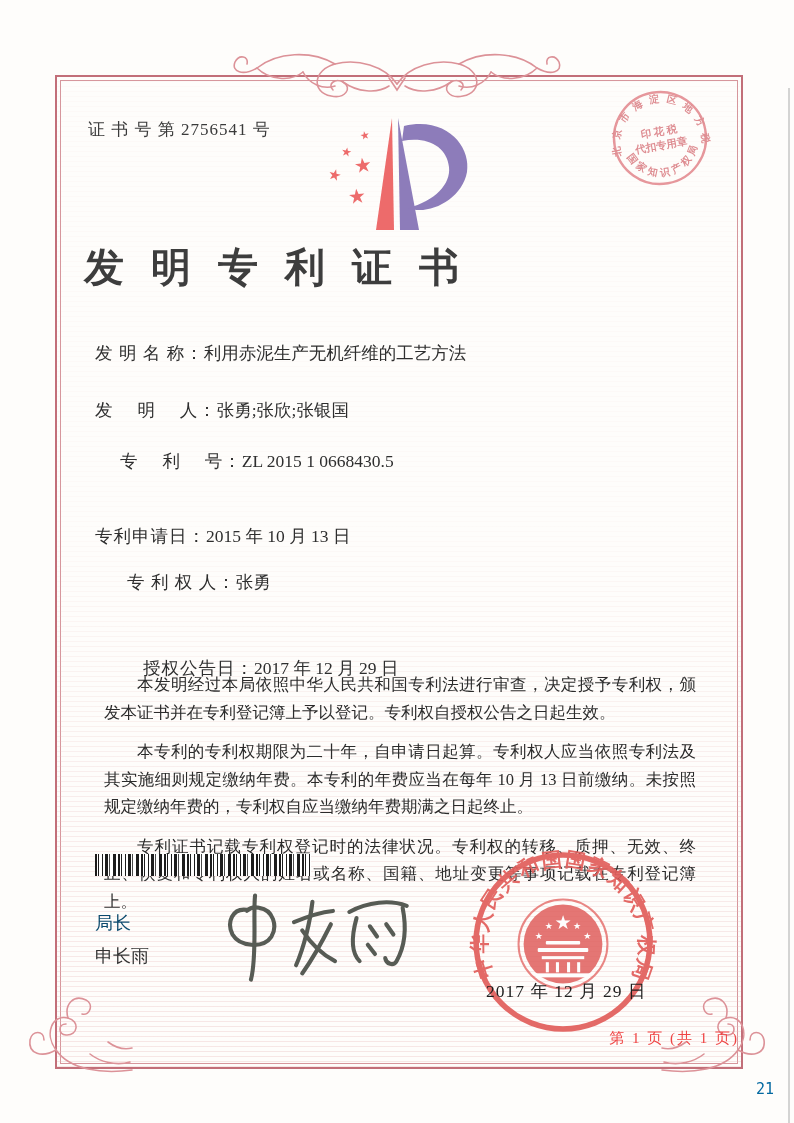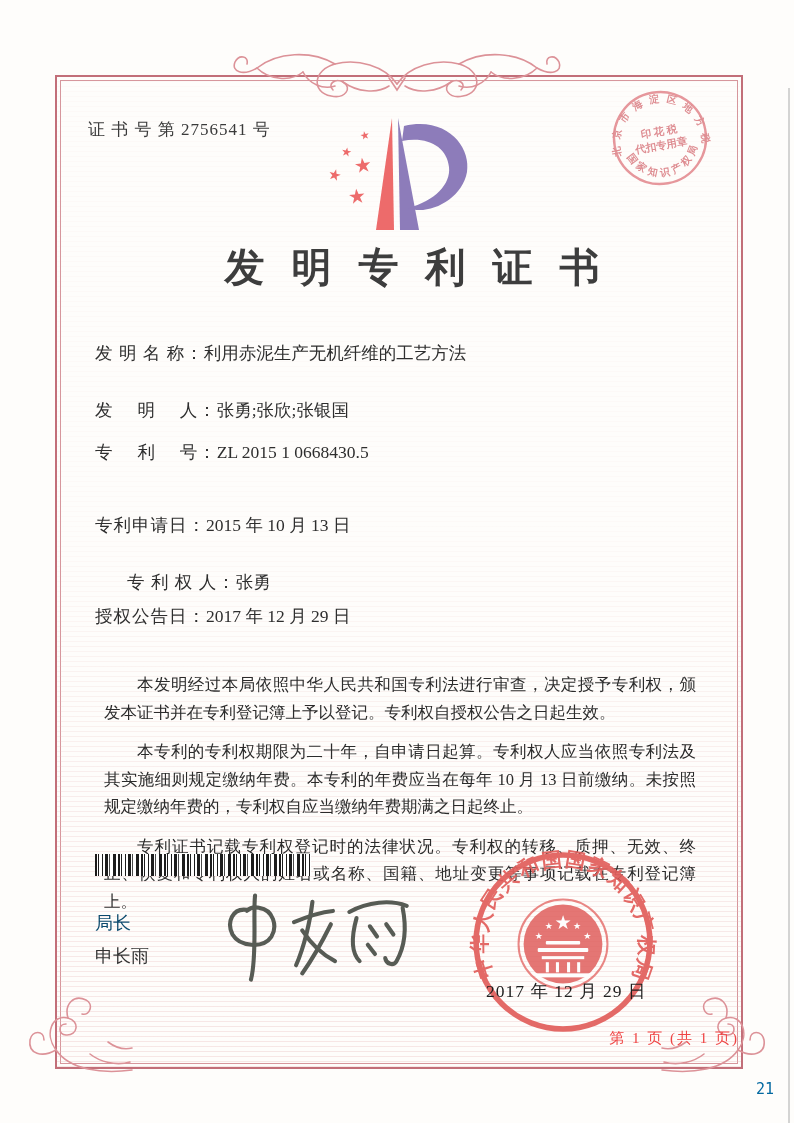--- a/index.html
+++ b/index.html
@@ -18,21 +18,21 @@
     mask-image:linear-gradient(180deg, rgba(0,0,0,.12) 0 45%, rgba(0,0,0,.55) 75%, rgba(0,0,0,.75) 100%);
   }
   .ornament{position:absolute;pointer-events:none;}
   .ornament svg{display:block;}
   
   .cert-no{position:absolute;left:88px;top:118px;font-size:17px;color:#3a3a3a;letter-spacing:1px;}
   .logo{position:absolute;left:316px;top:110px;width:164px;height:128px;}
   .logo svg{position:absolute;inset:0;}
   .logo .star{position:absolute;color:#ed6b6b;line-height:1;}
   .title{
-    position:absolute;left:70px;width:684px;top:240px;text-align:center;
+    position:absolute;left:57px;width:684px;top:240px;text-align:left;
     font-size:40px;font-weight:bold;color:#3d3d3d;letter-spacing:27px;text-indent:27px;
   }
   
   .field{position:absolute;left:95px;font-size:17.5px;color:#2e2e2e;white-space:nowrap;}
   .field .lbl{letter-spacing:1px;}
   
   .legal{position:absolute;left:92px;top:659px;width:616px;font-size:16.5px;line-height:27.5px;color:#2b2b2b;text-align:justify;}
   .legal p{margin:12px;text-indent:2em;}
   
   .barcode{
@@ -120,30 +120,30 @@
   </div>
 
   <div class="title">发明专利证书</div>
 
   <div class="field" style="top:341px;">
     <span class="lbl">发 明 名 称：</span><span class="val">利用赤泥生产无机纤维的工艺方法</span>
   </div>
   <div class="field" style="top:398px;">
     <span class="lbl">发　 明　 人：</span><span class="val">张勇;张欣;张银国</span>
   </div>
-  <div class="field" style="top:440px;">
+  <div class="field" style="top:449px;margin-left:25px;">
     <span class="lbl">专　 利　 号：</span><span class="val">ZL 2015 1 0668430.5</span>
   </div>
-  <div class="field" style="top:513px;">
+  <div class="field" style="top:524px;">
     <span class="lbl">专利申请日：</span><span class="val">2015 年 10 月 13 日</span>
   </div>
   <div class="field" style="top:570px;margin-left:32px;">
     <span class="lbl">专 利 权 人：</span><span class="val">张勇</span>
   </div>
-  <div class="field" style="top:604px;">
+  <div class="field" style="top:656px;margin-left:48px;">
     <span class="lbl">授权公告日：</span><span class="val">2017 年 12 月 29 日</span>
   </div>
 
   <div class="legal">
     <p>本发明经过本局依照中华人民共和国专利法进行审查，决定授予专利权，颁发本证书并在专利登记簿上予以登记。专利权自授权公告之日起生效。</p>
     <p>本专利的专利权期限为二十年，自申请日起算。专利权人应当依照专利法及其实施细则规定缴纳年费。本专利的年费应当在每年 10 月 13 日前缴纳。未按照规定缴纳年费的，专利权自应当缴纳年费期满之日起终止。</p>
     <p>专利证书记载专利权登记时的法律状况。专利权的转移、质押、无效、终止、恢复和专利权人的姓名或名称、国籍、地址变更等事项记载在专利登记簿上。</p>
   </div>
 
   <div class="barcode"></div>

